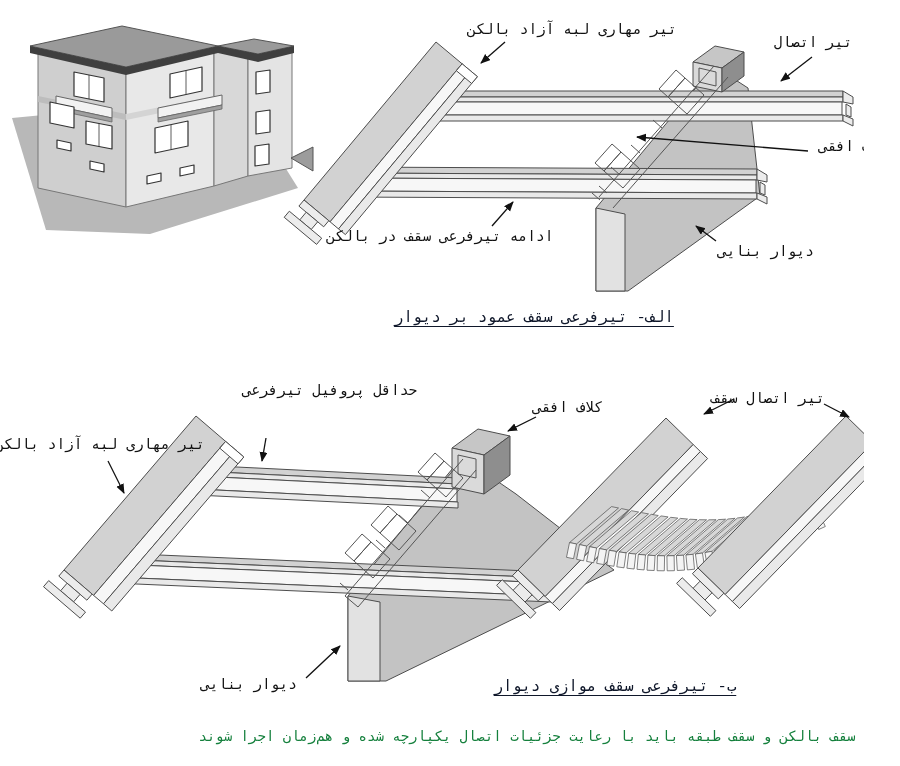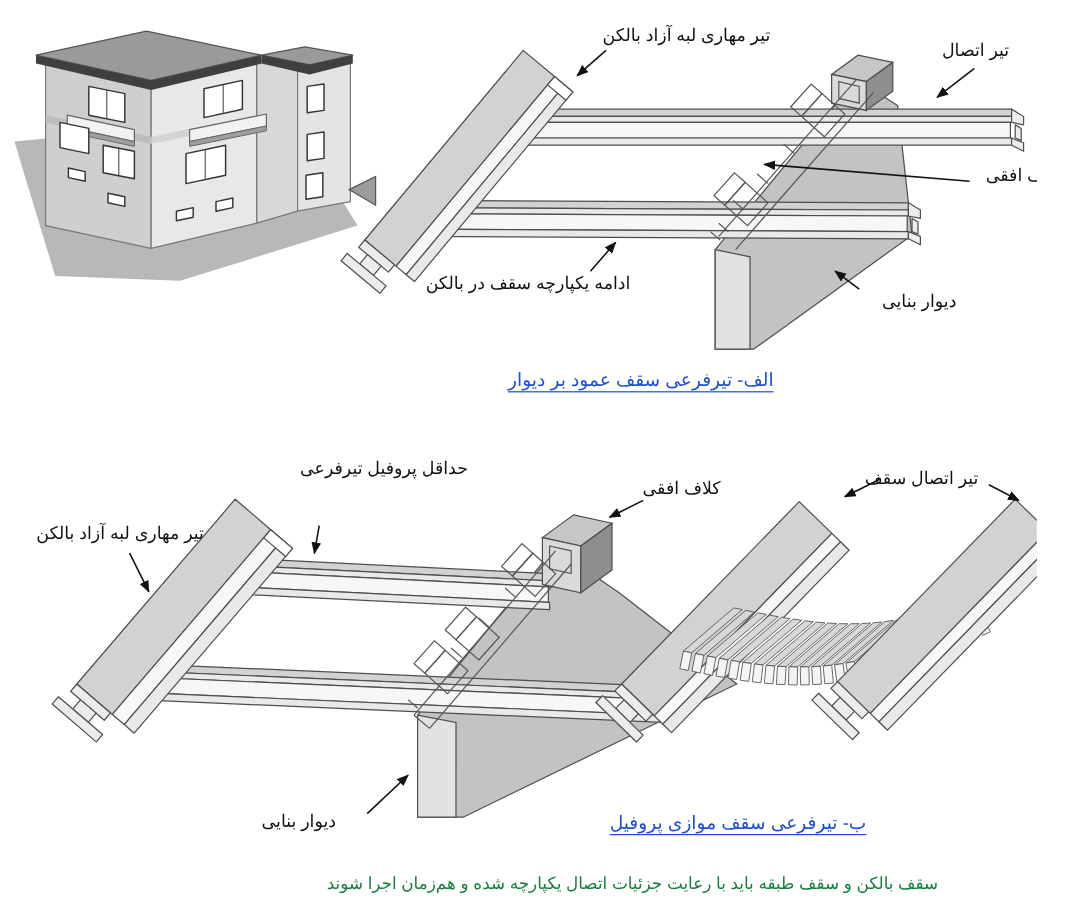--- a/index.html
+++ b/index.html
@@ -1,22 +1,22 @@
 <!DOCTYPE html>
 <html lang="fa"><head>
 <meta charset="utf-8">
 <style>
   html,body{margin:0;padding:0;background:#ffffff;}
   .page{position:relative;width:864px;height:766px;background:#ffffff;overflow:hidden;
-        font-family:Liberation Sans, sans-serif;}
+        font-family:Liberation Mono, monospace;}
   .art{position:absolute;left:0;top:0;}
   .lbl{position:absolute;transform:translateX(-50%);white-space:nowrap;direction:rtl;
        font-size:14.5px;color:#111;line-height:1.2;}
   .cap{position:absolute;transform:translateX(-50%);white-space:nowrap;direction:rtl;
-       font-size:15.5px;color:#1d4ed8;text-decoration:underline;text-underline-offset:4px;}
+       font-size:15.5px;color:#0f172a;text-decoration:underline;text-underline-offset:4px;}
   .note{position:absolute;transform:translateX(-50%);white-space:nowrap;direction:rtl;
        font-size:14px;color:#15803d;}
 </style>
 </head>
 <body>
 
 <div class="page">
 
 <svg class="art" width="900" height="766" viewBox="0 0 900 766">
   <defs>
@@ -261,26 +261,26 @@
       <line x1="824" y1="404" x2="849" y2="417" marker-end="url(#ah)"></line>
       <line x1="108" y1="461" x2="124" y2="493" marker-end="url(#ah)"></line>
       <line x1="306" y1="678" x2="340" y2="646" marker-end="url(#ah)"></line>
     </g>
   </g>
 </svg>
 
 <div class="lbl" style="left:572px;top:22px">تیر مهاری لبه آزاد بالکن</div>
 <div class="lbl" style="left:813px;top:35px">تیر اتصال</div>
 <div class="lbl" style="left:854px;top:139px">کلاف افقی</div>
-<div class="lbl" style="left:440px;top:229px">ادامه یکپارچه سقف در بالکن</div>
+<div class="lbl" style="left:440px;top:229px">ادامه تیرفرعی سقف در بالکن</div>
 <div class="lbl" style="left:766px;top:244px">دیوار بنایی</div>
 <div class="cap" style="left:534px;top:308px">الف- تیرفرعی سقف عمود بر دیوار</div>
 
-<div class="lbl" style="left:320px;top:383px">حداقل پروفیل تیرفرعی</div>
+<div class="lbl" style="left:330px;top:383px">حداقل پروفیل تیرفرعی</div>
 <div class="lbl" style="left:568px;top:400px">کلاف افقی</div>
 <div class="lbl" style="left:768px;top:391px">تیر اتصال سقف</div>
 <div class="lbl" style="left:100px;top:437px">تیر مهاری لبه آزاد بالکن</div>
 <div class="lbl" style="left:249px;top:677px">دیوار بنایی</div>
-<div class="cap" style="left:615px;top:677px">ب- تیرفرعی سقف موازی پروفیل</div>
+<div class="cap" style="left:615px;top:677px">ب- تیرفرعی سقف موازی دیوار</div>
 
 <div class="note" style="left:527px;top:728px">سقف بالکن و سقف طبقه باید با رعایت جزئیات اتصال یکپارچه شده و هم‌زمان اجرا شوند</div>
 
 </div>
 
 </body></html>

